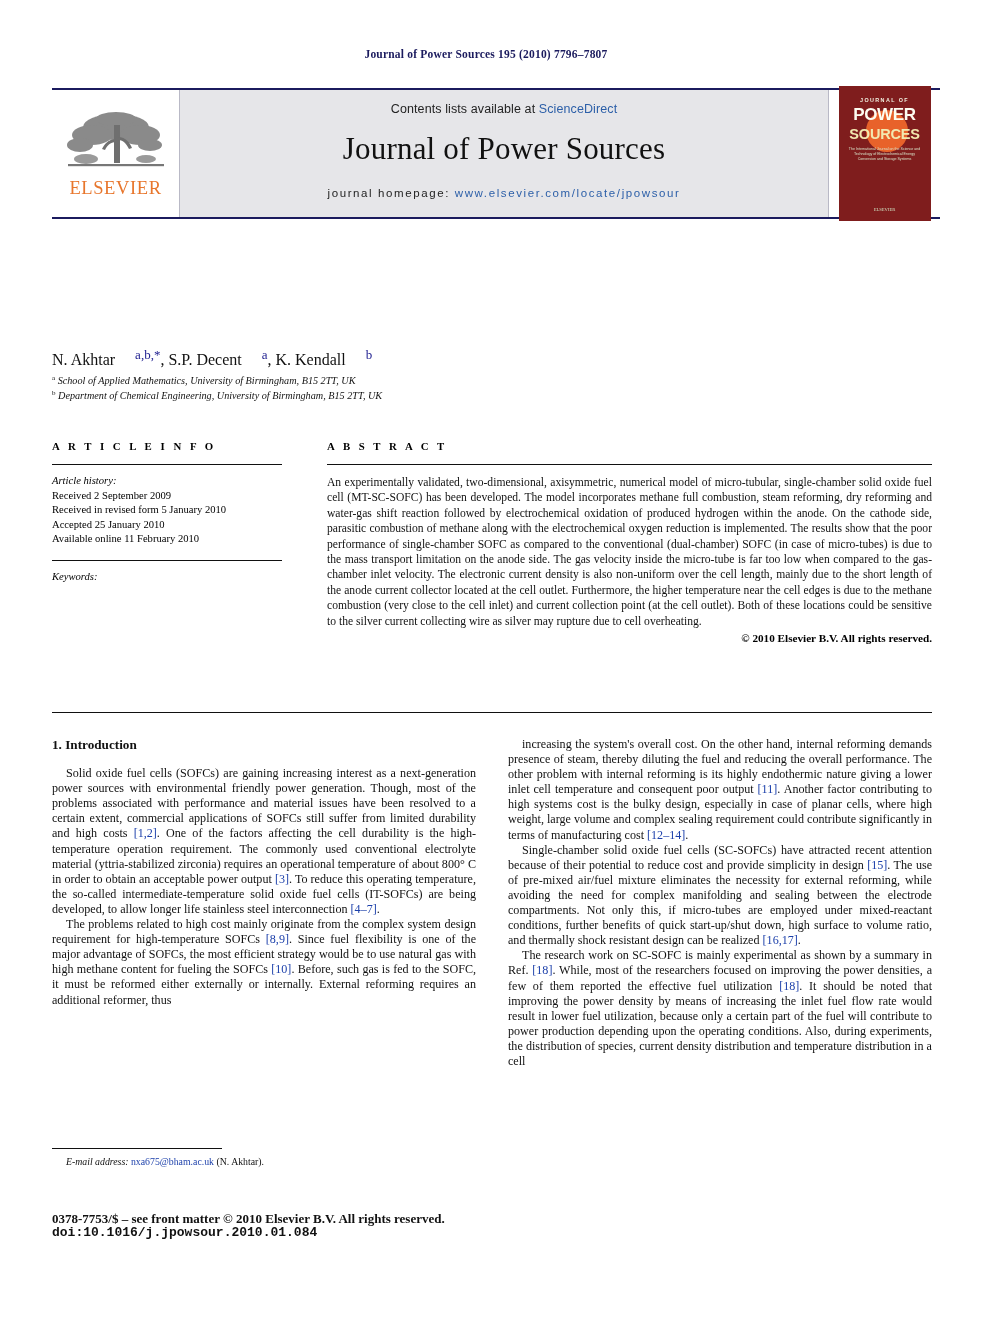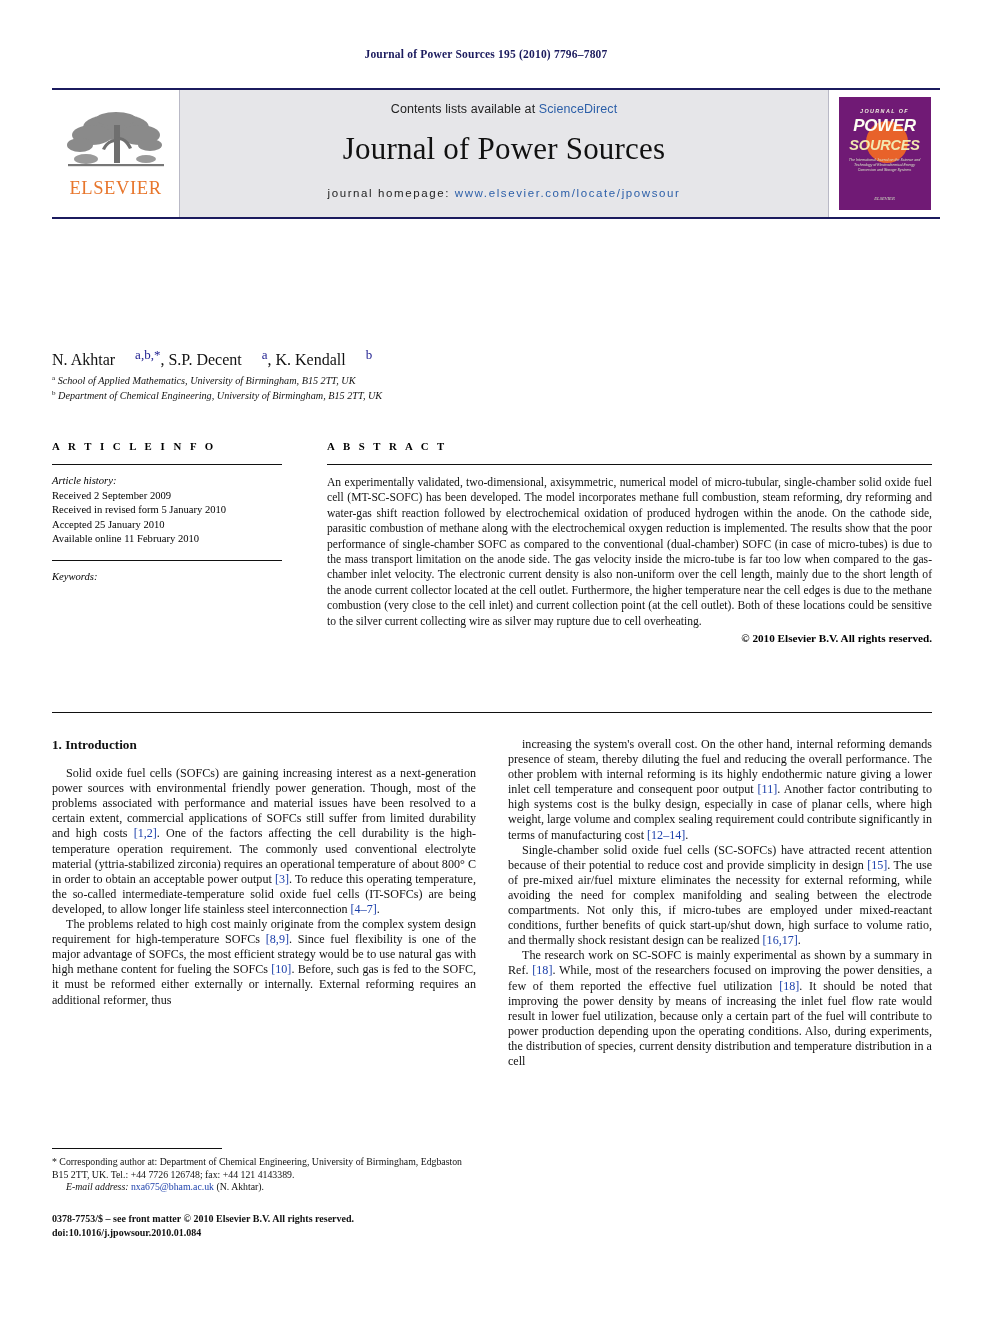--- a/index.html
+++ b/index.html
@@ -100,25 +100,24 @@
     display: flex;
     align-items: center;
     justify-content: center;
     background: #fff;
     box-sizing: border-box;
   }
 
   
   .cover-art {
     width: 92px;
-    height: 113px;
-    background: #701a75;
+    height: 135px;
+    background: #7f1d1d;
     position: relative;
     overflow: hidden;
-    font-style: italic;
   }
   .cover-sun {
     position: absolute;
     left: 27px; top: 24px;
     width: 42px; height: 42px;
     border-radius: 50%;
     background: #e8622a;
   }
   .cover-jof {
     position: absolute;
@@ -328,26 +327,26 @@
     font-style: italic;
   }
   .footnote .mail {
     color: #1b3faa;
   }
   .colophon {
     position: absolute;
     left: 52px; top: 1212px;
     width: 460px;
     font-family: "Liberation Serif", serif;
-    font-size: 10px;
+    font-size: 13px;
     line-height: 14px;
     color: #111;
     font-weight: bold;
   }
-  .colophon .doi { font-weight: bold; }
+  .colophon .doi { font-weight: bold; font-family: Liberation Mono, monospace; }
 </style>
 </head>
 <body>
 
 <div class="page">
 
   <div class="running-head">Journal of Power Sources 195 (2010) 7796–7807</div>
 
   <div class="masthead">
 
@@ -443,21 +442,20 @@
   <div class="col col-right">
     <div>
         <p>increasing the system's overall cost. On the other hand, internal reforming demands presence of steam, thereby diluting the fuel and reducing the overall performance. The other problem with internal reforming is its highly endothermic nature giving a lower inlet cell temperature and consequent poor output <span class="ref">[11]</span>. Another factor contributing to high systems cost is the bulky design, especially in case of planar cells, where high weight, large volume and complex sealing requirement could contribute significantly in terms of manufacturing cost <span class="ref">[12–14]</span>.</p>
         <p>Single-chamber solid oxide fuel cells (SC-SOFCs) have attracted recent attention because of their potential to reduce cost and provide simplicity in design <span class="ref">[15]</span>. The use of pre-mixed air/fuel mixture eliminates the necessity for external reforming, while avoiding the need for complex manifolding and sealing between the electrode compartments. Not only this, if micro-tubes are employed under mixed-reactant conditions, further benefits of quick start-up/shut down, high surface to volume ratio, and thermally shock resistant design can be realized <span class="ref">[16,17]</span>.</p>
         <p>The research work on SC-SOFC is mainly experimental as shown by a summary in Ref. <span class="ref">[18]</span>. While, most of the researchers focused on improving the power densities, a few of them reported the effective fuel utilization <span class="ref">[18]</span>. It should be noted that improving the power density by means of increasing the inlet fuel flow rate would result in lower fuel utilization, because only a certain part of the fuel will contribute to power production depending upon the operating conditions. Also, during experiments, the distribution of species, current density distribution and temperature distribution in a cell</p>
       </div>
   </div>
 
   <div class="foot-rule"></div>
   <div class="footnote">
-    <div>* Corresponding author at: Department of Chemical Engineering, University of Birmingham, Edgbaston B15 2TT, UK. Tel.: +44 7726 126748; fax: +44 121 4143389.</div>
     <div style="text-indent:14px">
       <span class="email-lbl">E-mail address:</span>
       <span class="mail">nxa675@bham.ac.uk</span>
       <span>(N. Akhtar).</span>
     </div>
   </div>
 
   <div class="colophon">
     <div>0378-7753/$ – see front matter © 2010 Elsevier B.V. All rights reserved.</div>
     <div class="doi">doi:10.1016/j.jpowsour.2010.01.084</div>

